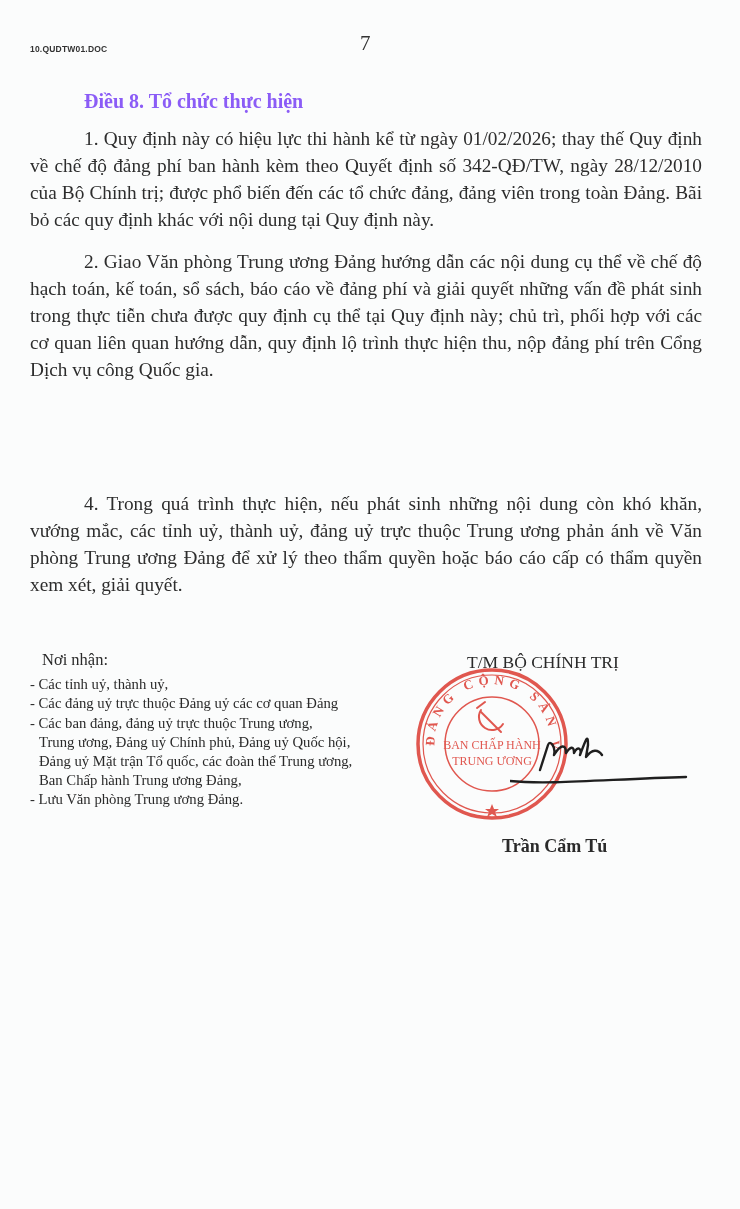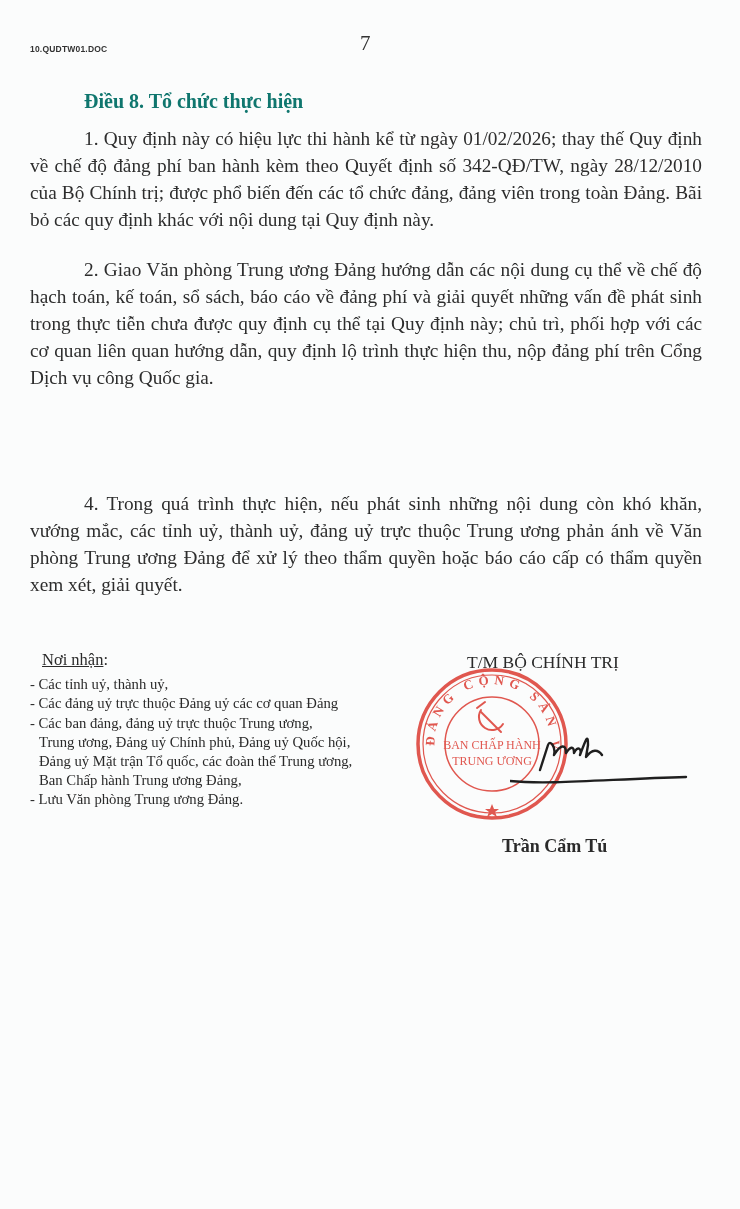--- a/index.html
+++ b/index.html
@@ -15,40 +15,40 @@
       position: absolute; left: 30px; top: 44px;
       font-family: "Liberation Sans", "DejaVu Sans", sans-serif;
       font-size: 8.5px; font-weight: bold; color: #333; letter-spacing: 0.2px;
     }
     .page-num {
       position: absolute; left: 360px; top: 31px;
       font-size: 21px; color: #333;
     }
     .article-title {
       position: absolute; left: 84px; top: 90px;
-      font-size: 20px; font-weight: bold; color: #0f766e;
+      font-size: 20px; font-weight: bold; color: #8b5cf6;
     }
     .body-text {
       position: absolute; left: 30px; width: 672px;
       font-size: 19.3px; line-height: 27px; text-align: justify;
       color: #2d2d2d;
     }
     .body-text p { margin: 0; text-indent: 54px; text-align-last: left; }
     #p1 { top: 125px; }
-    #p2 { top: 256px; }
+    #p2 { top: 248px; }
     #p3 { top: 400px; }
     #p4 { top: 490px; }
 
     .recipients {
       position: absolute; left: 30px; top: 650px;
       font-size: 14.7px; line-height: 19.2px; color: #2a2a2a;
     }
     .recipients .heading {
       display: block; margin-left: 12px; margin-bottom: 6px;
-      font-size: 16.5px; text-decoration: underline;
+      font-size: 16.5px; 
     }
     .recipients .item { white-space: nowrap; }
     .recipients .cont { padding-left: 9px; white-space: nowrap; }
 
     .signer-title {
       position: absolute; left: 467px; top: 652px;
       font-size: 17.5px; font-weight: normal; color: #2a2a2a;
     }
     .signer-name {
       position: absolute; left: 502px; top: 836px;

